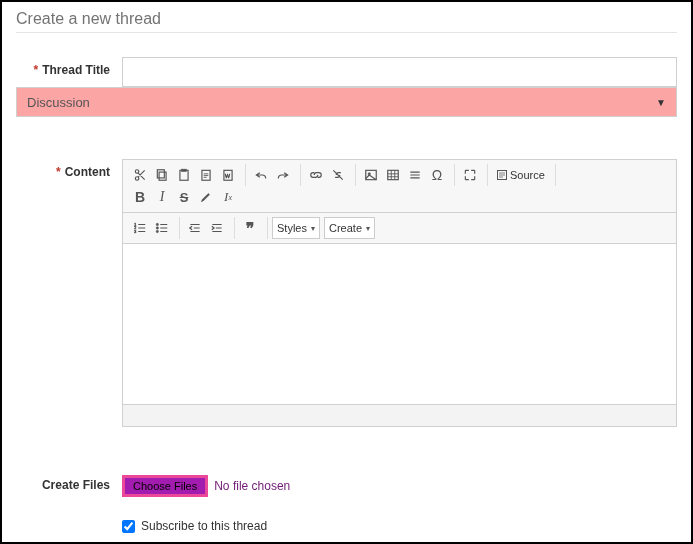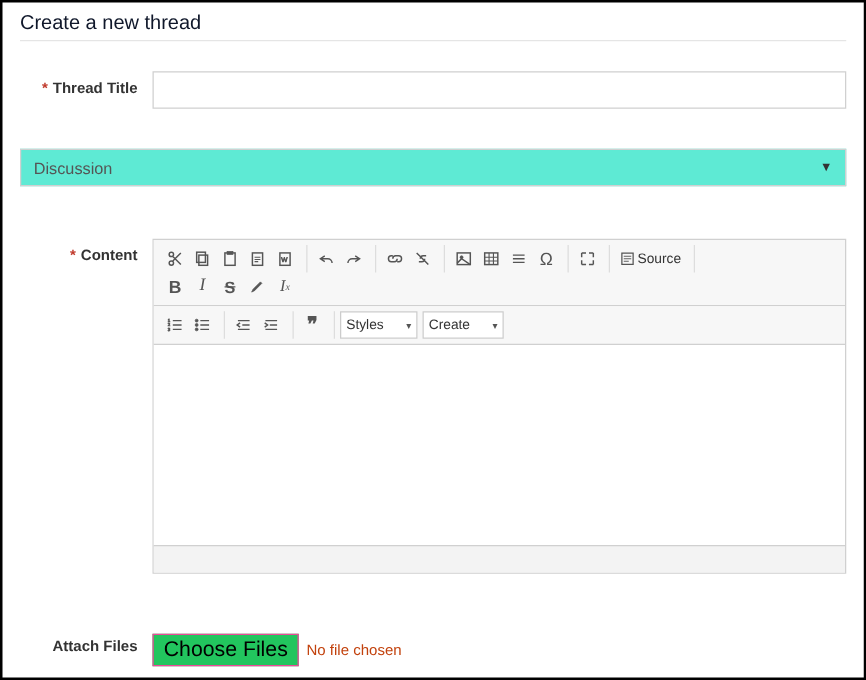--- a/index.html
+++ b/index.html
@@ -12,32 +12,31 @@
       height: 544px;
       border: 2px solid #000;
       padding: 0;
     }
     .container {
       padding: 8px 14px 14px 14px;
     }
     .heading {
       font-size: 16px;
       font-weight: normal;
-      color: #0f172a;
+      color: #737373;
       margin-bottom: 4px;
     }
     .hr {
       border: none;
       border-top: 1px solid #e5e5e5;
       margin-bottom: 24px;
     }
     .form-row {
       display: flex;
       align-items: flex-start;
-      margin-bottom: 32px;
     }
     .label-col {
       width: 106px;
       text-align: right;
       padding-right: 12px;
       padding-top: 6px;
       font-weight: bold;
       font-size: 12px;
       color: #333;
     }
@@ -58,21 +57,21 @@
     .select-wrap {
       width: 100%;
       height: 30px;
       border: 1px solid #d0d0d0;
       padding: 4px 10px;
       font-size: 13px;
       color: #555;
       display: flex;
       align-items: center;
       justify-content: space-between;
-      background: #5eead4;
+      background: #fca5a5;
     }
     .select-caret {
       font-size: 10px;
       color: #333;
     }
     
     .editor {
       border: 1px solid #d0d0d0;
       background: #fff;
     }
@@ -115,21 +114,21 @@
       cursor: pointer;
     }
     .tb-select {
       height: 22px;
       border: 1px solid #ccc;
       background: #fff;
       font-size: 11px;
       padding: 0 4px;
       display: flex;
       align-items: center;
-      gap: 18px;
+      gap: 4px;
       cursor: pointer;
       margin-right: 4px;
     }
     .tb-select .car { font-size: 8px; color:#555; }
     .editor-body {
       height: 160px;
       background: #fff;
       padding: 8px;
     }
     .editor-footer {
@@ -137,29 +136,29 @@
       background: #f3f3f3;
       border-top: 1px solid #d0d0d0;
     }
     .file-row .label-col { padding-top: 3px; }
     .file-control {
       display: flex;
       align-items: center;
       gap: 6px;
     }
     .choose-btn {
-      border: 1px solid #ec4899;
-      background: #22c55e;
-      font-size: 17px;
+      border: 3px solid #ec4899;
+      background: #a21caf;
+      font-size: 11px;
       padding: 2px 8px;
       cursor: pointer;
     }
     .no-file {
       font-size: 12px;
-      color: #c2410c;
+      color: #701a75;
     }
     .subscribe-row {
       margin-left: 106px;
       margin-bottom: 18px;
       font-size: 12px;
       display: flex;
       align-items: center;
       gap: 6px;
     }
     .row-content { margin-bottom: 48px; margin-top: 42px; }
@@ -349,21 +348,21 @@
           </div>
         </div>
         <div class="editor-body" contenteditable="true" style=""></div>
         <div class="editor-footer"></div>
       </div>
     </div>
   </div>
 
   <div class="form-row file-row row-files">
     <div class="label-col">
-      <span>Attach Files</span>
+      <span>Create Files</span>
     </div>
     <div class="input-col">
       <div class="file-control">
         <button class="choose-btn">Choose Files</button>
         <span class="no-file">No file chosen</span>
       </div>
     </div>
   </div>
 
   <div class="subscribe-row">

